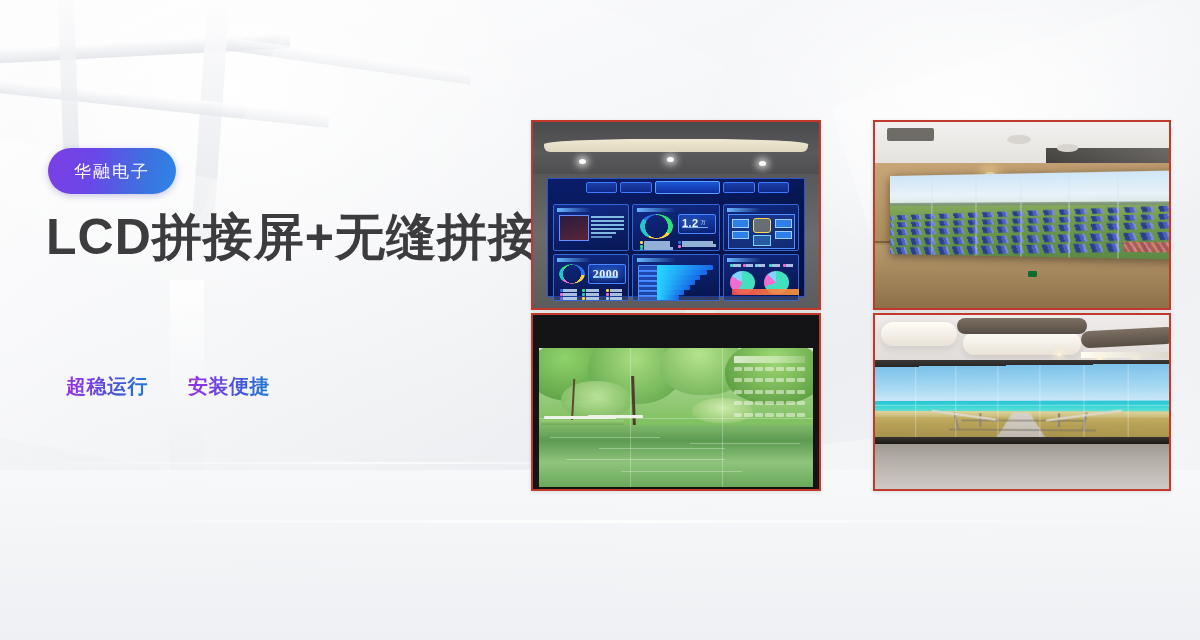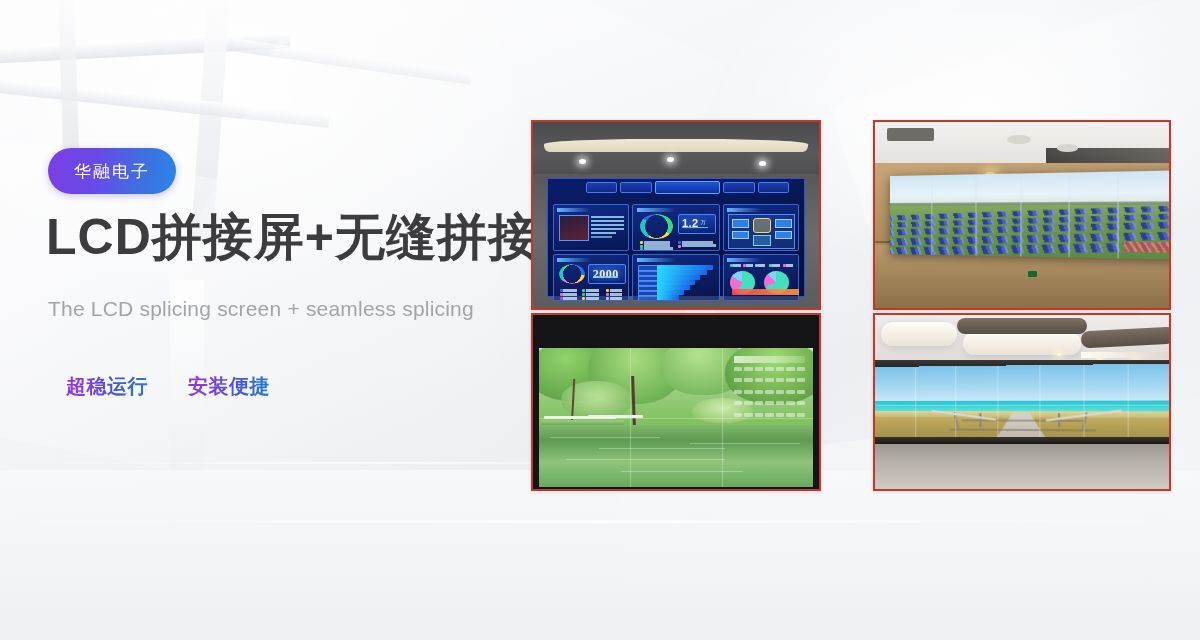--- a/index.html
+++ b/index.html
@@ -184,21 +184,20 @@
     <div class="bgshape" style="left:0;top:470px;width:1200px;height:170px;background:linear-gradient(180deg,rgba(248,249,251,.9),rgba(238,240,243,1));"></div>
     <div class="bgshape hline" style="left:0;top:520px;width:1200px;height:3px;opacity:.9;"></div>
     <div class="bgshape hline" style="left:0;top:462px;width:760px;height:2px;opacity:.8;"></div>
   </div>
 
   <div id="badge">
     <div class="pill-brand">华融电子</div>
   </div>
 
   <div id="h1">LCD拼接屏+无缝拼接</div>
-  <div id="h2">The LCD splicing screen + seamless splicing</div>
 
   <div id="features">
 
 
 
     <div class="feat">
       <svg width="118" height="112" viewBox="0 0 118 112">
         <polygon points="59,3 114,30 114,82 59,109 4,82 4,30" fill="none" stroke="url(#hgl0)" stroke-width="1" opacity=".45"></polygon>
         <polygon points="59,9 108,33 108,79 59,103 10,79 10,33" fill="none" stroke="url(#hgl0)" stroke-width="1" opacity=".7"></polygon>
         <polygon points="59,15 102,37 102,75 59,97 16,75 16,37" fill="none" stroke="url(#hg0)" stroke-width="3.2" stroke-linejoin="round"></polygon>

